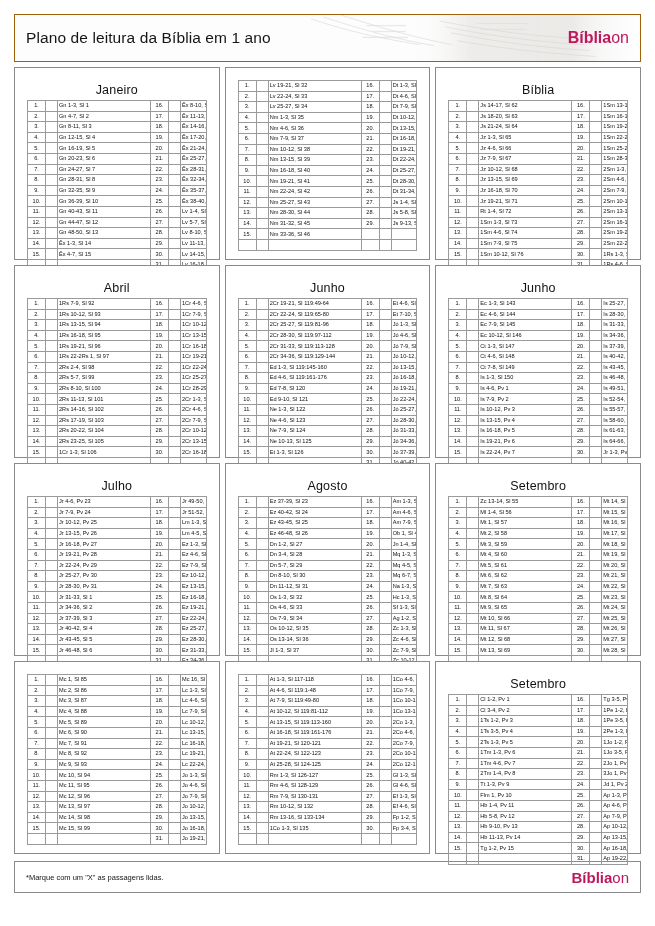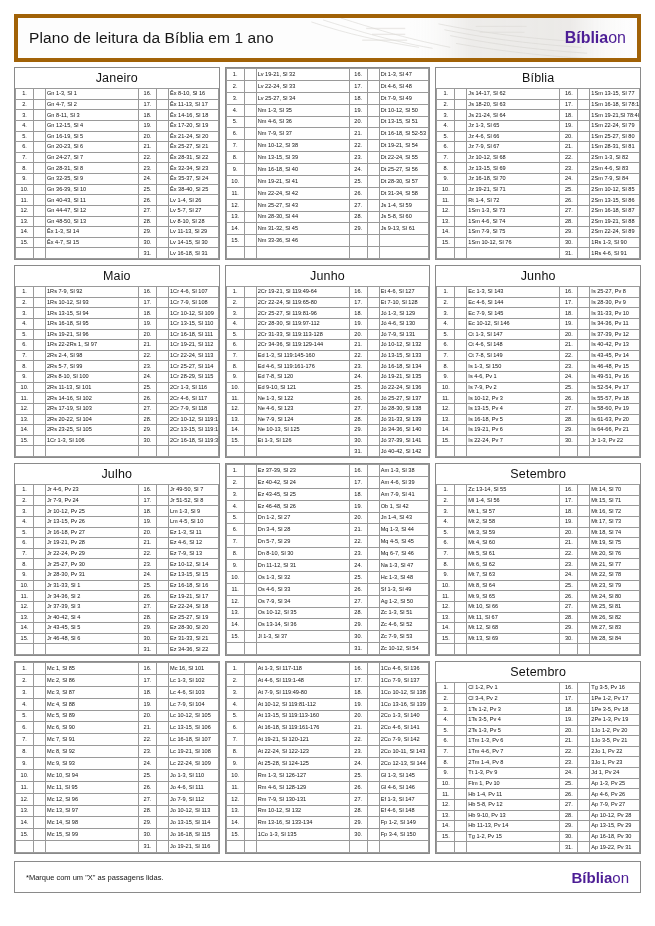--- a/index.html
+++ b/index.html
@@ -21,21 +21,21 @@
     width: 655px;
     height: 926px;
     padding: 14px 14px 0 14px;
     box-sizing: border-box;
   }
 
   
   .header {
     position: relative;
     height: 48px;
-    border: 4px solid #a16207;
+    border: 1px solid #a16207;
     background: #fdfdfd;
     display: flex;
     align-items: center;
     justify-content: space-between;
     padding: 0 11px;
     box-sizing: border-box;
     overflow: hidden;
     margin-bottom: 5px;
   }
   .header-bg {
@@ -48,40 +48,40 @@
     position: relative;
     font-size: 15.5px;
     letter-spacing: .1px;
     color: #161616;
     z-index: 2;
   }
   .brand {
     position: relative;
     z-index: 2;
     font-size: 16px;
-    color: #4c1d95;
+    color: #be185d;
     white-space: nowrap;
     padding-left: 6px;
   }
   .brand b { font-weight: bold; }
   .brand span.light { font-weight: 400; }
 
   
   .months {
     display: grid;
     grid-template-columns: repeat(3, 1fr);
     grid-template-rows: repeat(4, 198px);
     column-gap: 5px;
     row-gap: 0px;
   }
   .month {
     border: 1px solid #8a8a8a;
     background: #fff;
     box-sizing: border-box;
-    padding: 0;
+    padding: 12px;
     margin-bottom: 5px;
     height: 193px;
     display: flex;
     flex-direction: column;
   }
   .month-title {
     text-align: center;
     font-size: 12.5px;
     padding: 3px 0 3px 0;
     color: #111;
@@ -565,21 +565,21 @@
               <td class="chk"></td>
               <td class="ref"></td>
               <td class="num2">31.</td>
               <td class="chk2"></td>
               <td class="ref2">1Rs 4-6, Sl 91</td>
             </tr>
           </tbody>
         </table>
       </div>
       <div class="month">
-        <div class="month-title">Maio</div>
+        <div class="month-title">Abril</div>
         <table class="days">
           <tbody>
             <tr>
               <td class="num">1.</td>
               <td class="chk"></td>
               <td class="ref">1Rs 7-9, Sl 92</td>
               <td class="num2">16.</td>
               <td class="chk2"></td>
               <td class="ref2">1Cr 4-6, Sl 107</td>
             </tr>
@@ -1105,20 +1105,21 @@
               <td class="chk"></td>
               <td class="ref"></td>
               <td class="num2">31.</td>
               <td class="chk2"></td>
               <td class="ref2">Ez 34-36, Sl 22</td>
             </tr>
           </tbody>
         </table>
       </div>
       <div class="month">
+        <div class="month-title">Agosto</div>
         <table class="days">
           <tbody>
             <tr>
               <td class="num">1.</td>
               <td class="chk"></td>
               <td class="ref">Ez 37-39, Sl 23</td>
               <td class="num2">16.</td>
               <td class="chk2"></td>
               <td class="ref2">Am 1-3, Sl 38</td>
             </tr>

